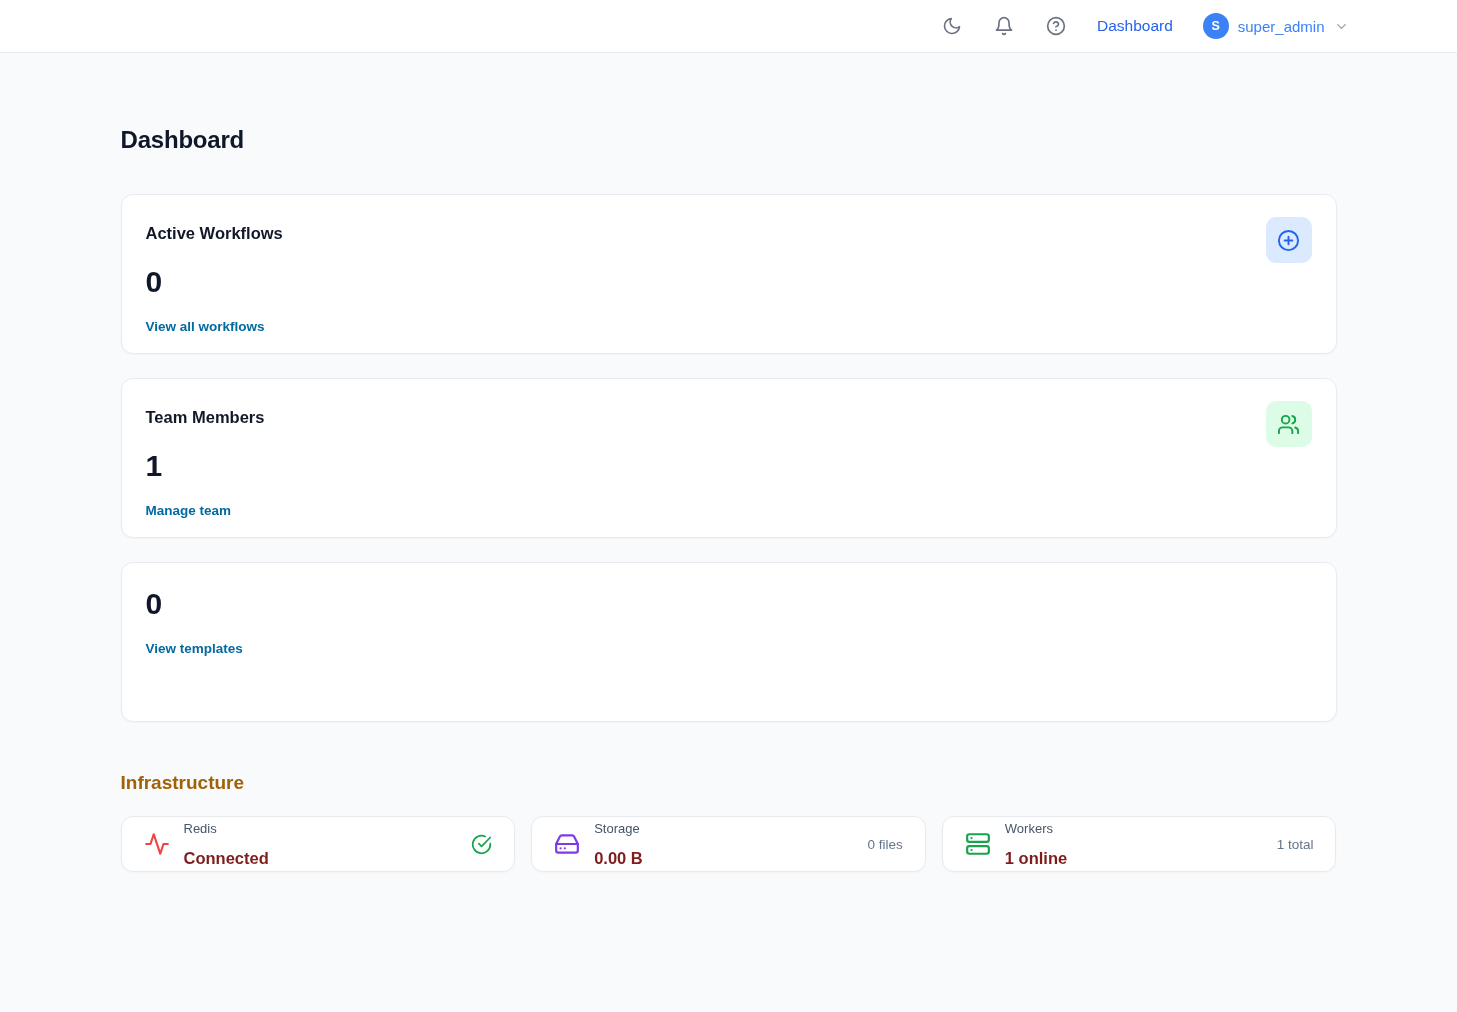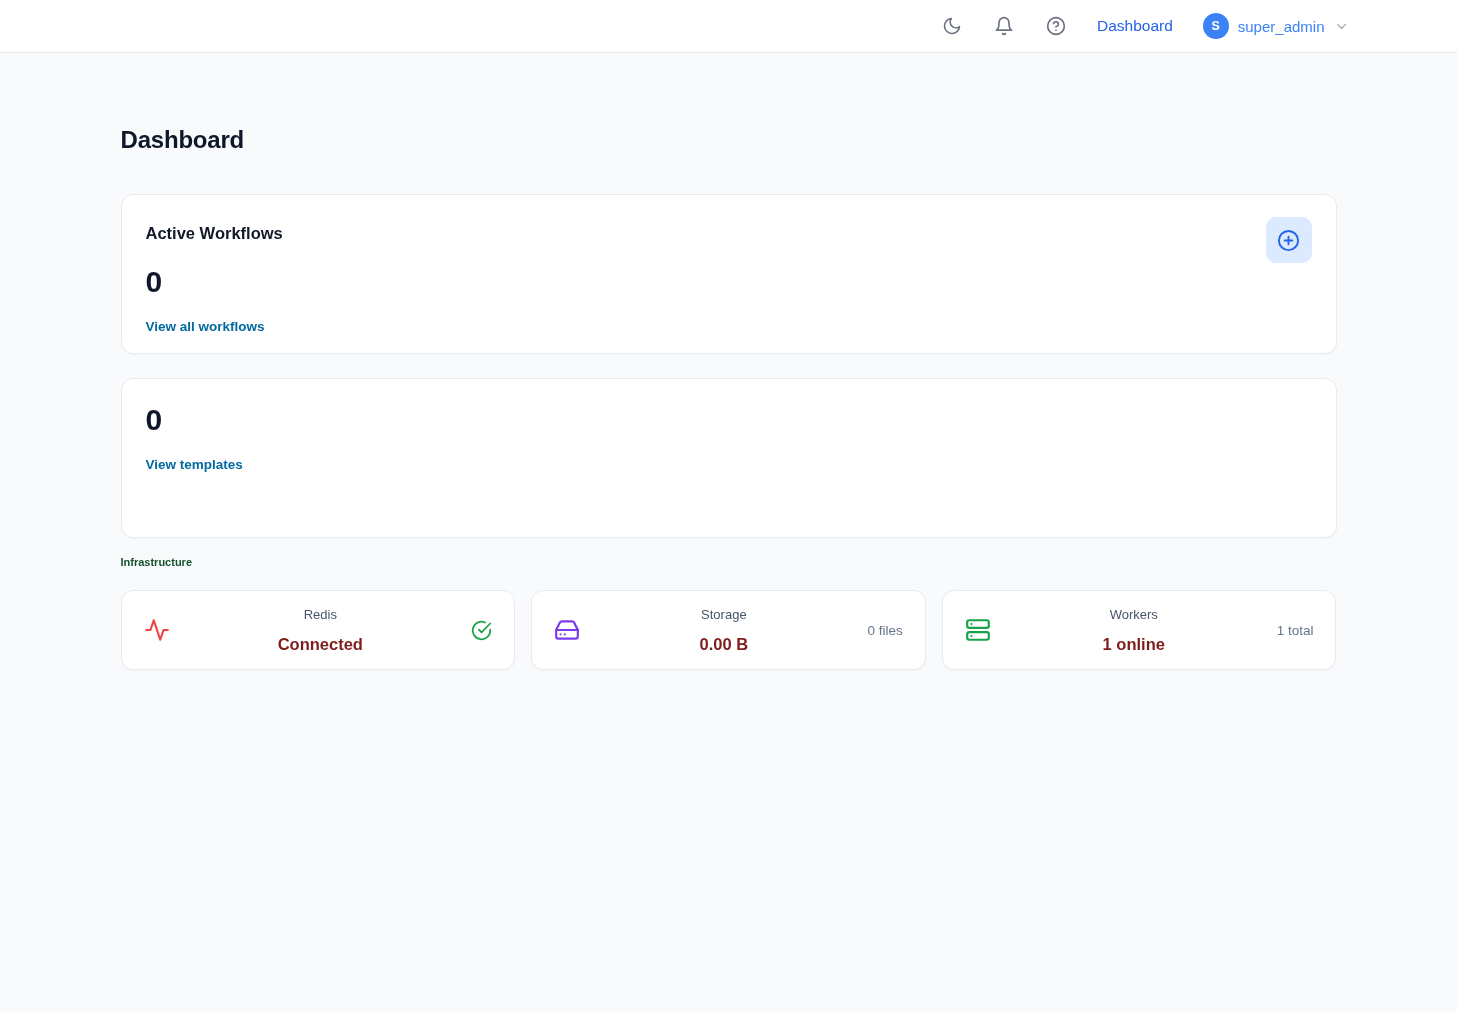--- a/index.html
+++ b/index.html
@@ -128,43 +128,42 @@
     display: inline-block;
     margin-top: 19px;
     font-size: 13.5px;
     font-weight: 600;
     color: #0369a1;
     text-decoration: none;
     cursor: pointer;
   }
 
   .section-title {
-    margin-top: 18px;
-    font-size: 11px;
+    margin-top: 50px;
+    font-size: 19px;
     font-weight: 700;
-    color: #14532d;
+    color: #a16207;
   }
 
   .infra-grid {
     display: grid;
     grid-template-columns: repeat(3, 1fr);
     gap: 16px;
     margin-top: 22px;
   }
   .infra-card {
     background: #ffffff;
     border: 1px solid #e7ebf0;
     border-radius: 12px;
-    height: 80px;
+    height: 56px;
     display: flex;
     align-items: center;
     gap: 14px;
     padding: 0 22px;
     box-shadow: 0 1px 2px rgba(16, 24, 40, 0.03);
-    text-align: center;
   }
   .infra-icon { width: 26px; height: 26px; flex-shrink: 0; display: flex; }
   .infra-icon svg { width: 26px; height: 26px; }
   .infra-text { flex: 1; min-width: 0; }
   .infra-label { font-size: 13px; font-weight: 500; color: #475569; }
   .infra-value { font-size: 16.5px; font-weight: 700; color: #7f1d1d; margin-top: 13px; }
   .infra-status { display: flex; flex-shrink: 0; }
   .infra-status svg { width: 21px; height: 21px; }
   .infra-meta { font-size: 13.5px; color: #64748b; flex-shrink: 0; }
 </style>
@@ -230,20 +229,35 @@
               <circle cx="12" cy="12" r="10"></circle>
               <line x1="12" y1="8" x2="12" y2="16"></line>
               <line x1="8" y1="12" x2="16" y2="12"></line>
             </svg>
         </div>
       </div>
       <div class="stat-value">0</div>
       <a class="stat-link">View all workflows</a>
     </div>
 
+    <div class="stat-card">
+      <div class="stat-head">
+        <div class="stat-title">Team Members</div>
+        <div class="icon-badge" style="background: rgb(220, 252, 231); color: rgb(22, 163, 74);">
+          <svg viewBox="0 0 24 24" fill="none" stroke="currentColor" stroke-width="2" stroke-linecap="round" stroke-linejoin="round">
+              <path d="M16 21v-2a4 4 0 0 0-4-4H6a4 4 0 0 0-4 4v2"></path>
+              <circle cx="9" cy="7" r="4"></circle>
+              <path d="M22 21v-2a4 4 0 0 0-3-3.87"></path>
+              <path d="M16 3.13a4 4 0 0 1 0 7.75"></path>
+            </svg>
+        </div>
+      </div>
+      <div class="stat-value">1</div>
+      <a class="stat-link">Manage team</a>
+    </div>
 
     <div class="stat-card">
       <div class="stat-value">0</div>
       <a class="stat-link">View templates</a>
     </div>
 
   </div>
 
   <h2 class="section-title">Infrastructure</h2>
 

